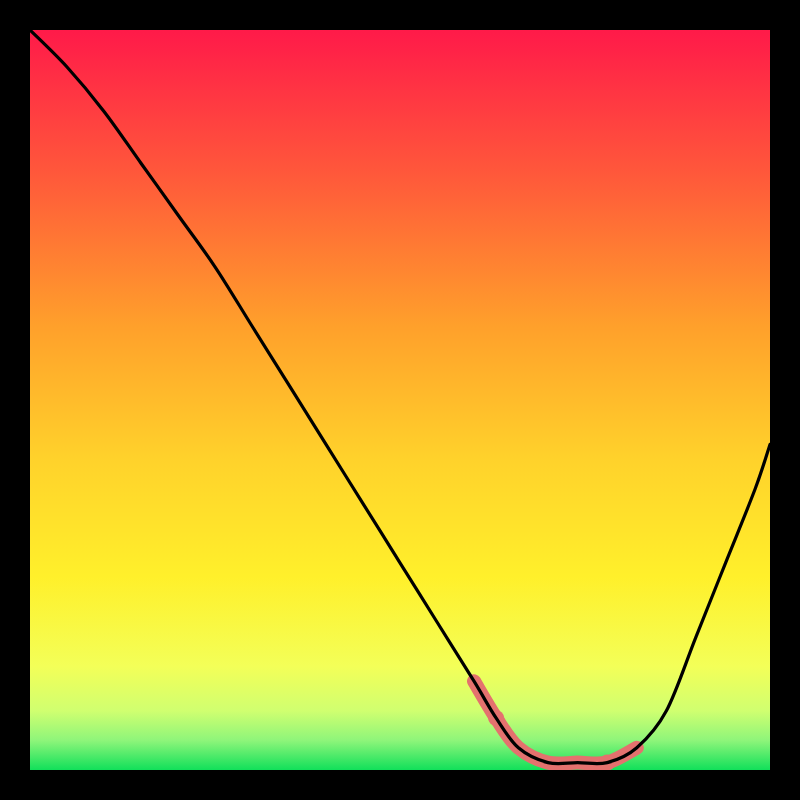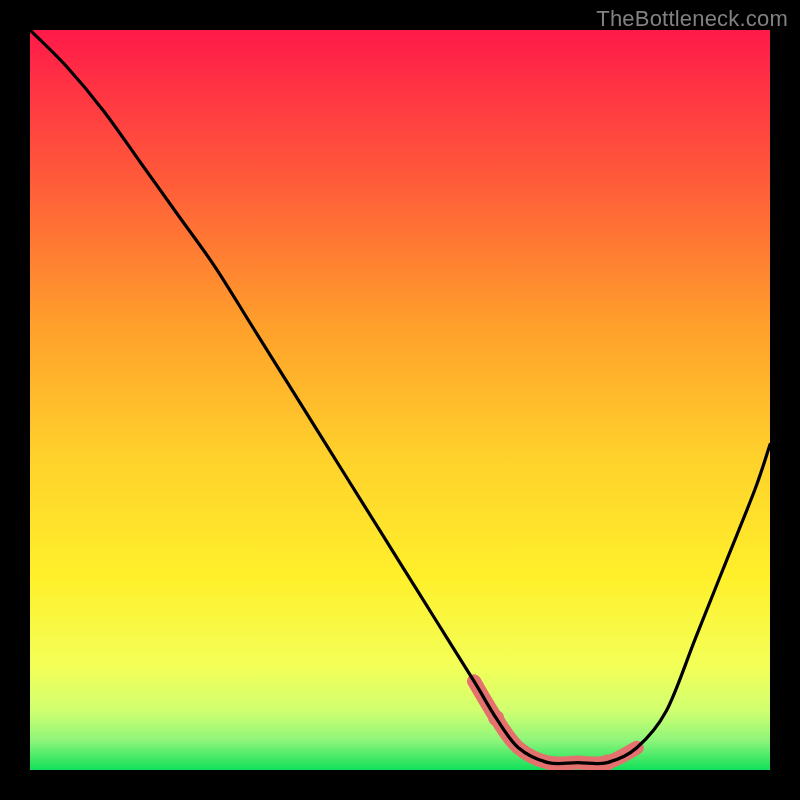--- a/index.html
+++ b/index.html
@@ -35,21 +35,20 @@
     height: 740px;
   }
   svg {
     display: block;
   }
 </style>
 </head>
 <body>
 
 <div class="frame">
-  <div class="watermark">TheBottleneck.com</div>
 
   <div class="plot-wrap">
     <svg viewBox="0 0 740 740" width="740" height="740">
       <defs>
         <linearGradient id="bgGrad" x1="0" y1="0" x2="0" y2="1">
           <stop offset="0%" stop-color="#ff1a49"></stop>
           <stop offset="20%" stop-color="#ff5a3a"></stop>
           <stop offset="40%" stop-color="#ffa02b"></stop>
           <stop offset="58%" stop-color="#ffd22b"></stop>
           <stop offset="74%" stop-color="#fff02b"></stop>

